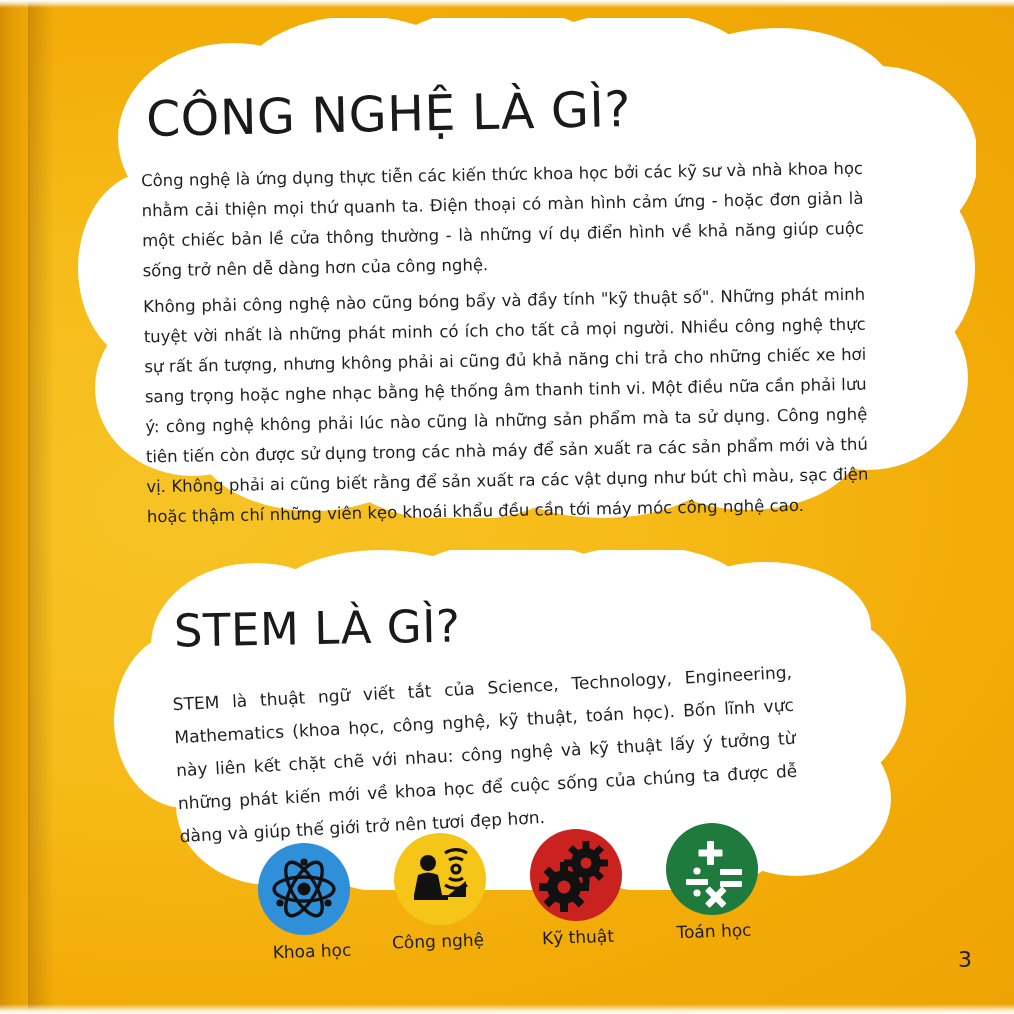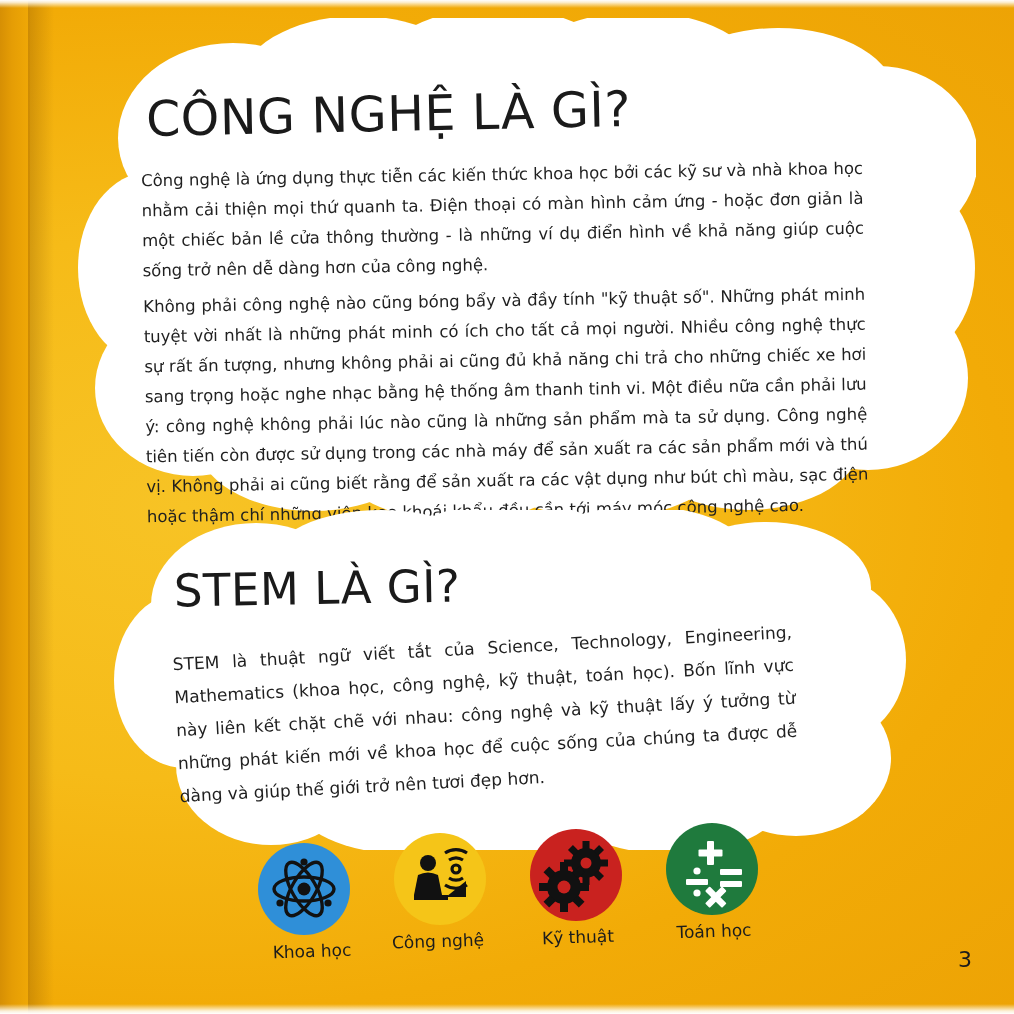--- a/index.html
+++ b/index.html
@@ -188,21 +188,21 @@
     <div class="content" style="left:0; top:0; width:918px; height:500px;">
       <div class="section-title" id="title-1" style="position:absolute; left:88px; top:68px;">CÔNG NGHỆ LÀ GÌ?</div>
 
       <div class="body-text" id="text-1" style="position:absolute; left:86px; top:142px;">
         <p>Công nghệ là ứng dụng thực tiễn các kiến thức khoa học bởi các kỹ sư và nhà khoa học nhằm cải thiện mọi thứ quanh ta. Điện thoại có màn hình cảm ứng - hoặc đơn giản là một chiếc bản lề cửa thông thường - là những ví dụ điển hình về khả năng giúp cuộc sống trở nên dễ dàng hơn của công nghệ.</p>
         <p>Không phải công nghệ nào cũng bóng bẩy và đầy tính "kỹ thuật số". Những phát minh tuyệt vời nhất là những phát minh có ích cho tất cả mọi người. Nhiều công nghệ thực sự rất ấn tượng, nhưng không phải ai cũng đủ khả năng chi trả cho những chiếc xe hơi sang trọng hoặc nghe nhạc bằng hệ thống âm thanh tinh vi. Một điều nữa cần phải lưu ý: công nghệ không phải lúc nào cũng là những sản phẩm mà ta sử dụng. Công nghệ tiên tiến còn được sử dụng trong các nhà máy để sản xuất ra các sản phẩm mới và thú vị. Không phải ai cũng biết rằng để sản xuất ra các vật dụng như bút chì màu, sạc điện hoặc thậm chí những viên kẹo khoái khẩu đều cần tới máy móc công nghệ cao.</p>
       </div>
     </div>
   </div>
 
-  <div class="cloud" id="cloud-2" style="left:106px; top:510px; width:800px; height:340px;">
+  <div class="cloud" id="cloud-2" style="left:106px; top:550px; width:800px; height:340px;">
     <svg width="800" height="340" viewBox="0 0 800 340" aria-hidden="true">
       <g fill="#ffffff">
         <ellipse cx="150" cy="95" rx="105" ry="82"></ellipse>
         <ellipse cx="275" cy="52" rx="110" ry="52"></ellipse>
         <ellipse cx="405" cy="40" rx="110" ry="48"></ellipse>
         <ellipse cx="535" cy="48" rx="110" ry="52"></ellipse>
         <ellipse cx="660" cy="78" rx="105" ry="66"></ellipse>
         <ellipse cx="728" cy="150" rx="72" ry="82"></ellipse>
         <ellipse cx="690" cy="248" rx="95" ry="78"></ellipse>
         <ellipse cx="565" cy="292" rx="110" ry="52"></ellipse>

